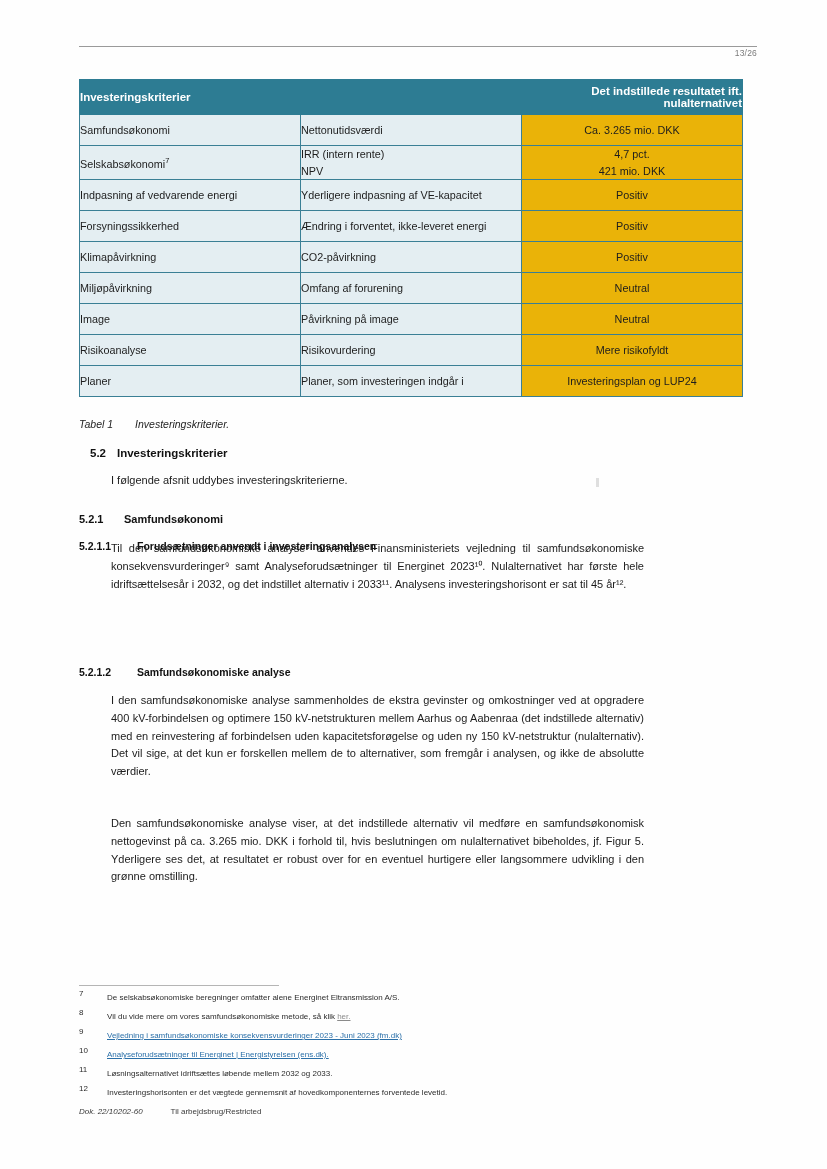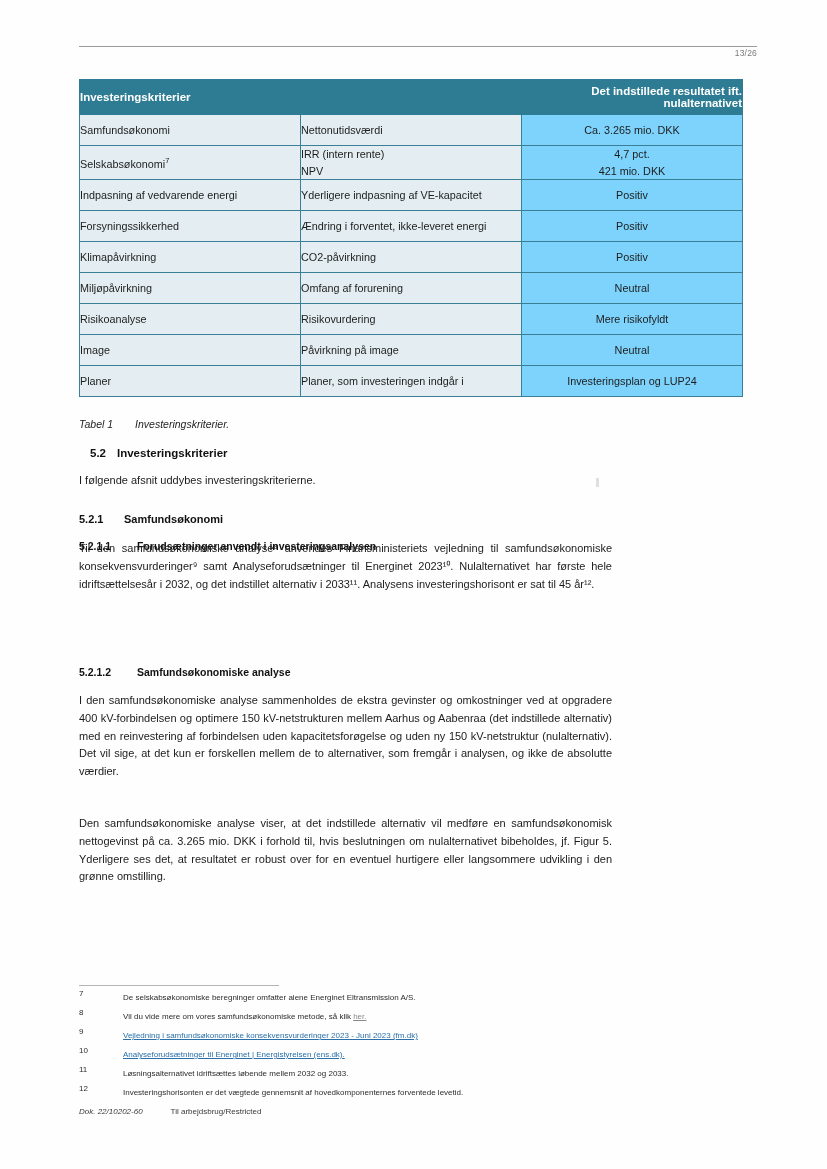--- a/index.html
+++ b/index.html
@@ -81,21 +81,21 @@
   .c3 { width: 264px; text-align: center; }
   .cell-multi {
     line-height: 1.55;
     padding-top: 4px;
     padding-bottom: 4px;
   }
   .sup {
     font-size: 7.5px;
     vertical-align: super;
   }
-  .tbl tbody tr td.c3 { background: #7dd3fc; }
+  .tbl tbody tr td.c3 { background: #eab308; }
 
   .caption {
     position: absolute;
     left: 79px;
     top: 418px;
     font-size: 10.5px;
     font-style: italic;
     color: #1d1d1d;
   }
   .caption .lbl { margin-right: 22px; }
@@ -120,20 +120,21 @@
     color: #111;
   }
   .num { display: inline-block; }
   .para {
     position: absolute;
     font-size: 11px;
     line-height: 1.62;
     color: #1b1b1b;
     width: 533px;
     text-align: justify;
+    margin-left: 32px;
   }
   .para.nojust { text-align: left; }
 
   
   .fn-rule {
     position: absolute;
     left: 79px;
     top: 985px;
     width: 200px;
     height: 1px;
@@ -153,21 +154,21 @@
     min-height: 19px;
   }
   .fn .mk {
     position: absolute;
     left: 0;
     top: -2px;
     font-size: 8px;
   }
   .fn .tx {
     display: block;
-    margin-left: 36px;
+    margin-left: 20px;
     padding-top: 2px;
     padding-left: 8px;
   }
   .fn-link {
     color: #2a6fa8;
     text-decoration: underline;
   }
   .fn-link.grey { color: #8a8a8a; }
 
   .docfoot {
@@ -235,30 +236,30 @@
         <td class="c1">Klimapåvirkning</td>
         <td class="c2">CO2-påvirkning</td>
         <td class="c3">Positiv</td>
       </tr>
       <tr>
         <td class="c1">Miljøpåvirkning</td>
         <td class="c2">Omfang af forurening</td>
         <td class="c3">Neutral</td>
       </tr>
       <tr>
+        <td class="c1">Image</td>
+        <td class="c2">Påvirkning på image</td>
+        <td class="c3">Neutral</td>
+      </tr>
+      <tr>
         <td class="c1">Risikoanalyse</td>
         <td class="c2">Risikovurdering</td>
         <td class="c3">Mere risikofyldt</td>
       </tr>
       <tr>
-        <td class="c1">Image</td>
-        <td class="c2">Påvirkning på image</td>
-        <td class="c3">Neutral</td>
-      </tr>
-      <tr>
         <td class="c1">Planer</td>
         <td class="c2">Planer, som investeringen indgår i</td>
         <td class="c3">Investeringsplan og LUP24</td>
       </tr>
     </tbody>
   </table>
 
   <div class="caption">
     <span class="lbl">Tabel 1</span><span>Investeringskriterier.</span>
   </div>

